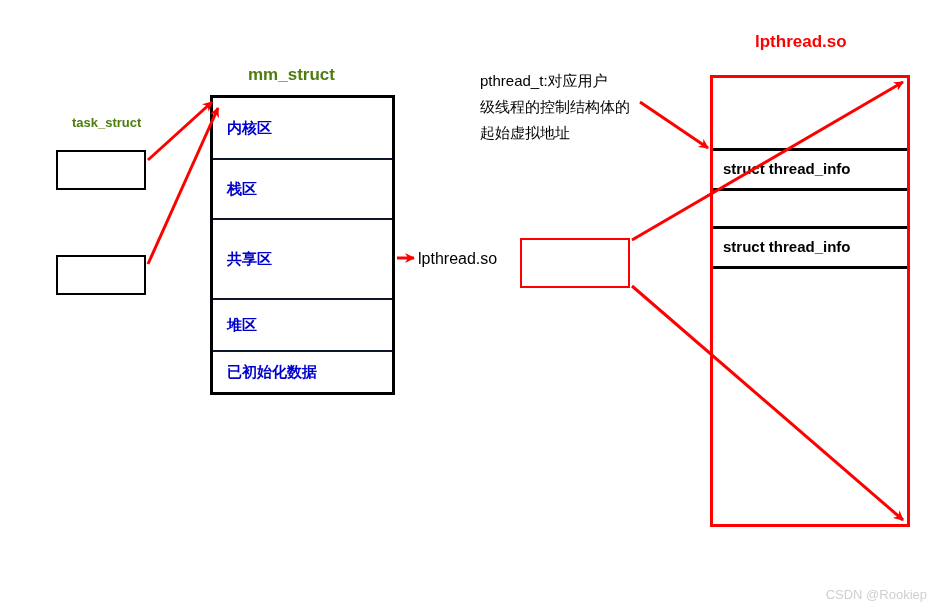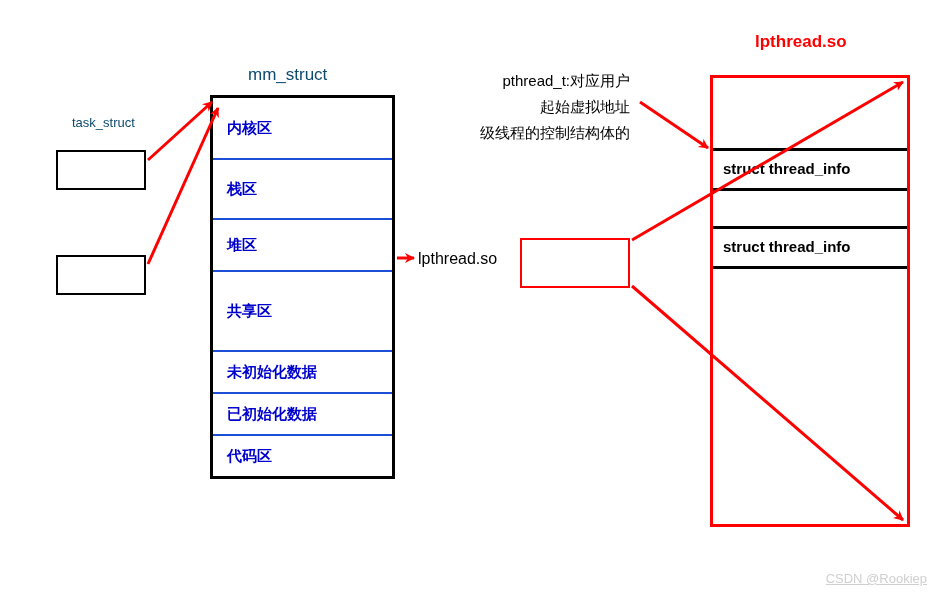--- a/index.html
+++ b/index.html
@@ -6,37 +6,37 @@
   body {
     margin: 0;
     width: 945px;
     height: 610px;
     position: relative;
     background: #ffffff;
     font-family: "Microsoft YaHei", Arial, sans-serif;
     font-size: 15px;
     font-weight: bold;
   }
-  .abs { position: absolute; text-align: right; }
-  .label-blue { color: #0c4a6e; font-weight: normal; }
+  .abs { position: absolute; }
+  .label-blue { color: #4d7c0f; font-weight: bold; }
   .label-red  { color: #ff0000; font-weight: bold; }
   .label-black{ color: #000000; font-weight: normal; }
   .task-box {
     width: 90px; height: 40px;
     border: 2px solid #000;
     background: #fff;
   }
   .mm-table {
     width: 185px;
     border: 3px solid #000;
     background: #fff;
   }
   .mm-cell {
     height: 60px;
-    border-top: 2px solid #1d4ed8;
+    border-top: 2px solid #0f172a;
     display: flex;
     align-items: center;
     padding-left: 14px;
     color: #0000cc;
     font-weight: bold;
     font-size: 15px;
   }
   .mm-cell.first { border-top: none; }
   .mm-cell.short { height: 42px; }
   .mm-cell.med   { height: 52px; }
@@ -77,49 +77,47 @@
 <div class="abs label-blue" style="left:72px; top:115px; font-size:13px;">task_struct</div>
 
 <div class="abs task-box" style="left:56px; top:150px;"></div>
 <div class="abs task-box" style="left:56px; top:255px;"></div>
 
 <div class="abs label-blue" style="left:248px; top:65px; font-size:17px;">mm_struct</div>
 
 <div class="abs mm-table" style="left:210px; top:95px;">
   <div class="mm-cell first">内核区</div>
   <div class="mm-cell">栈区</div>
+  <div class="mm-cell" style="height:80px;">共享区</div>
   <div class="mm-cell med">堆区</div>
-  <div class="mm-cell" style="height:80px;">共享区</div>
-  <div class="mm-cell short">未初始化数据</div>
   <div class="mm-cell short">已初始化数据</div>
-  <div class="mm-cell short">代码区</div>
 </div>
 
 <div class="abs label-black" style="left:418px; top:250px; font-size:16px;">lpthread.so</div>
 
 <div class="abs small-outline" style="left:520px; top:238px;"></div>
 
 <div class="abs label-black" style="left:480px; top:68px; font-size:15px; line-height:26px;">
   <div>pthread_t:对应用户</div>
+  <div>级线程的控制结构体的</div>
   <div>起始虚拟地址</div>
-  <div>级线程的控制结构体的</div>
 </div>
 
 <div class="abs label-red" style="left:755px; top:32px; font-size:17px;">lpthread.so</div>
 
 <div class="abs lp-table" style="left:710px; top:75px;">
   <div class="lp-line" style="top:70px;"></div>
   <div class="lp-text" style="top:82px;">struct thread_info</div>
   <div class="lp-line" style="top:110px;"></div>
   <div class="lp-line" style="top:148px;"></div>
   <div class="lp-text" style="top:160px;">struct thread_info</div>
   <div class="lp-line" style="top:188px;"></div>
 </div>
 
-<div class="abs watermark" style="right:18px; bottom:24px;text-decoration:underline;">CSDN @Rookiep</div>
+<div class="abs watermark" style="right:18px; bottom:8px;">CSDN @Rookiep</div>
 
 <svg class="arrows">
   <defs>
     <marker id="ah" markerWidth="12" markerHeight="12" refX="9" refY="5" orient="auto" markerUnits="userSpaceOnUse">
       <path d="M0,0 L10,5 L0,10 L3,5 Z" fill="#ff0000"></path>
     </marker>
   </defs>
 
   <line x1="148" y1="160" x2="212" y2="102" stroke="#ff0000" stroke-width="3" marker-end="url(#ah)"></line>
 

